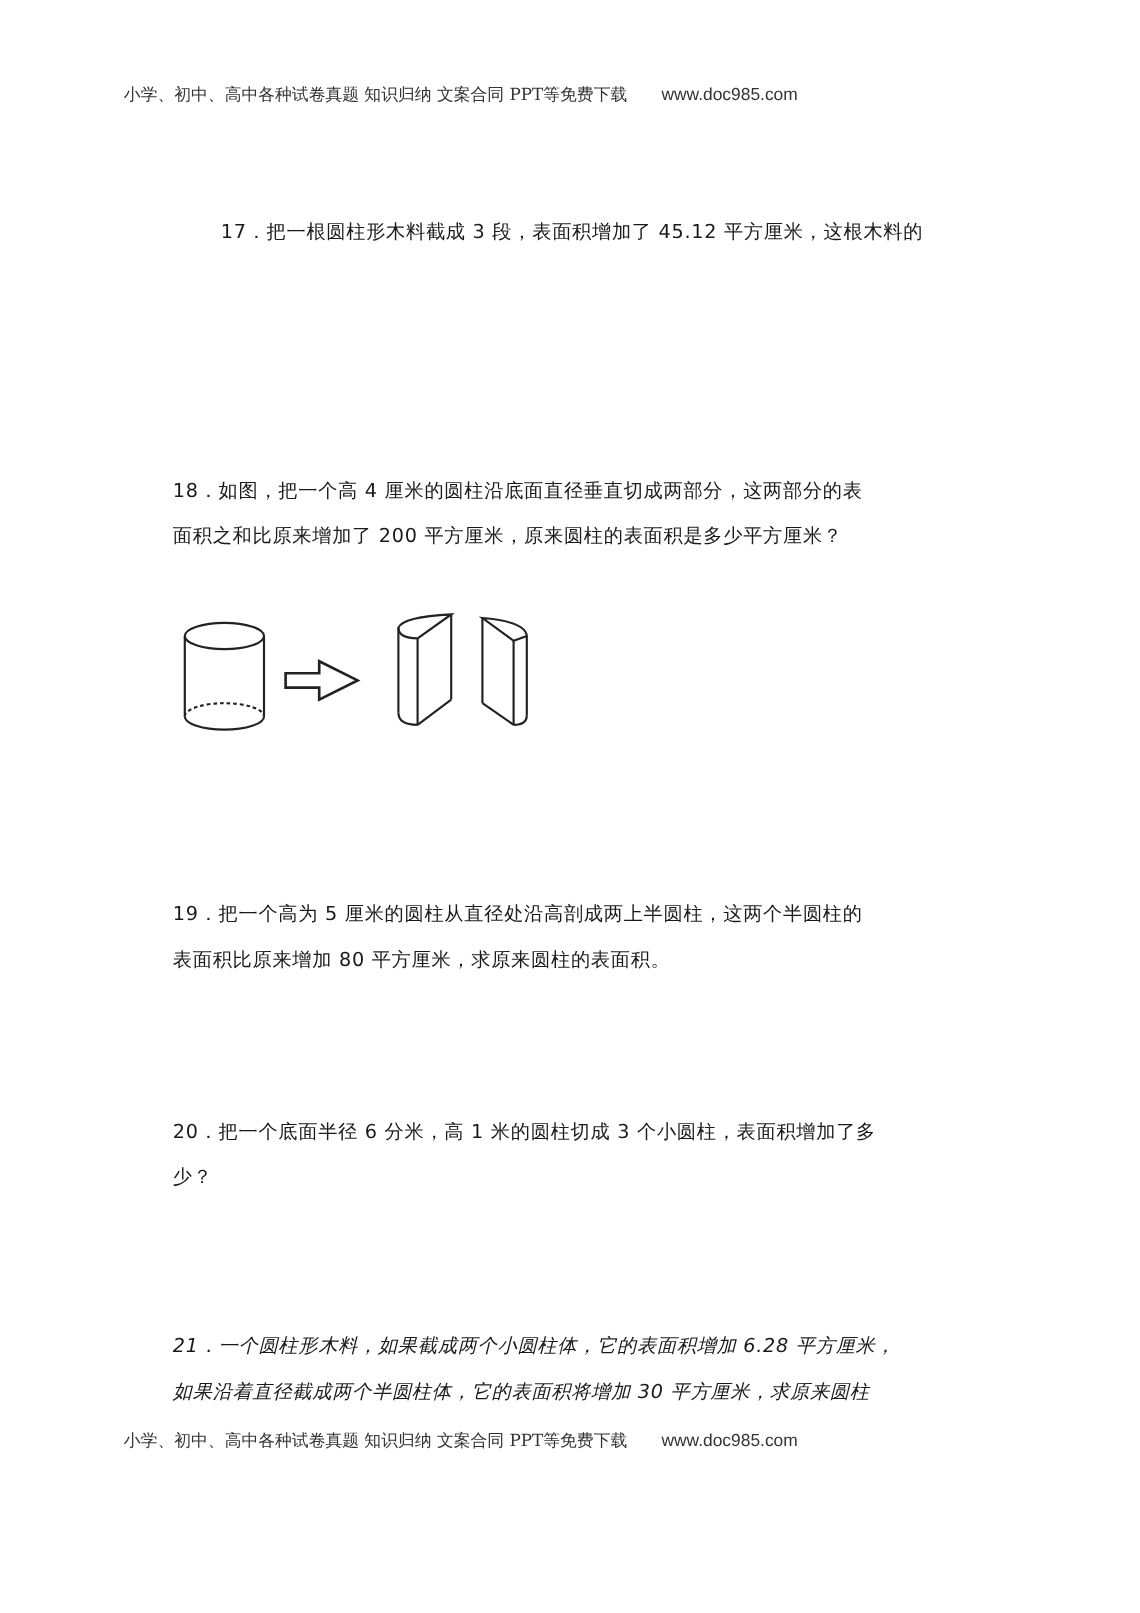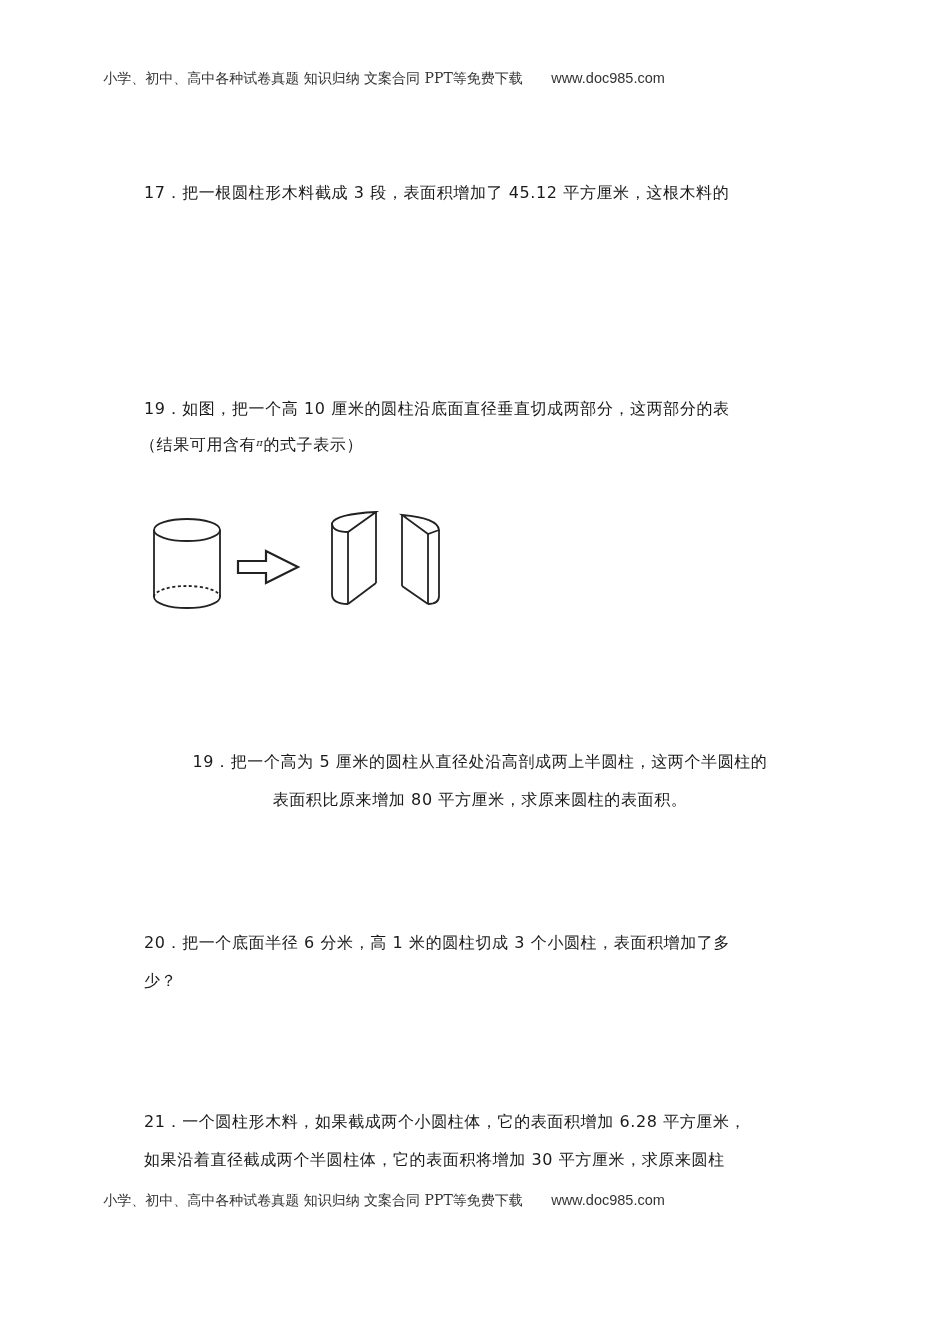--- a/index.html
+++ b/index.html
@@ -14,45 +14,43 @@
   }
   .header { top: 70px; }
   .footer { top: 1192px; }
   .hf-left { margin-right: 24px; }
   .hf-url { font-family: "Liberation Sans", sans-serif; font-size: 14.5px; }
   .q {
     position: absolute; left: 144px; width: 672px;
     font-size: 16px; line-height: 38px; letter-spacing: 0.6px;
   }
   .q p { margin: 0; white-space: nowrap; }
-  #q17 { top: 174px; }
+  #q17 { top: 174px; margin-left: 40px; }
   #q18 { top: 390px; }
-  #q19 { top: 743px; text-align: center; }
+  #q19 { top: 743px; }
   #q20 { top: 924px; }
-  #q21 { top: 1103px; }
+  #q21 { top: 1103px; font-style: italic; }
   .pi { font-family: "DejaVu Serif", serif; font-style: italic; font-size: 10px; vertical-align: 4px; }
   .figure { position: absolute; left: 146px; top: 508px; }
 </style>
 </head>
 <body>
 
 <div class="header">
   <span class="hf-left">小学、初中、高中各种试卷真题 知识归纳 文案合同 PPT等免费下载</span>
   <span class="hf-url">www.doc985.com</span>
 </div>
 
 <div class="q" id="q17">
   <p>17．把一根圆柱形木料截成 3 段，表面积增加了 45.12 平方厘米，这根木料的</p>
 </div>
 
 <div class="q" id="q18">
-  <p>19．如图，把一个高 10 厘米的圆柱沿底面直径垂直切成两部分，这两部分的表</p>
-  <p style="line-height:30px;margin-left:-4px;">
-    <span>（结果可用含有</span><span class="pi">π</span><span>的式子表示）</span>
-  </p>
+  <p>18．如图，把一个高 4 厘米的圆柱沿底面直径垂直切成两部分，这两部分的表</p>
+  <p>面积之和比原来增加了 200 平方厘米，原来圆柱的表面积是多少平方厘米？</p>
 </div>
 
 <div class="figure">
   <svg width="310" height="110" viewBox="0 0 310 110" xmlns="http://www.w3.org/2000/svg">
     <g fill="none" stroke="#222" stroke-width="1.8">
 
       <g>
         <ellipse cx="41" cy="22" rx="33" ry="11"></ellipse>
         <line x1="8" y1="22" x2="8" y2="89"></line>
         <line x1="74" y1="22" x2="74" y2="89"></line>

